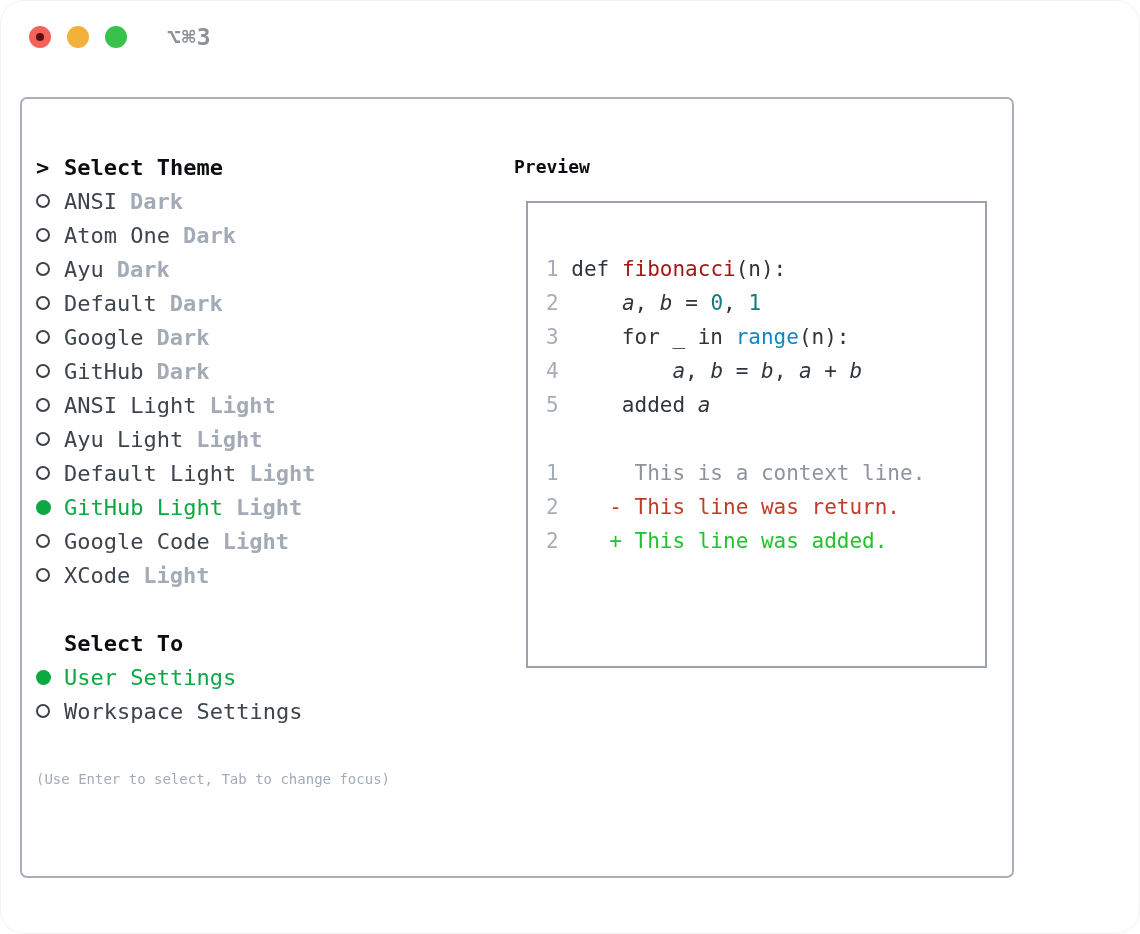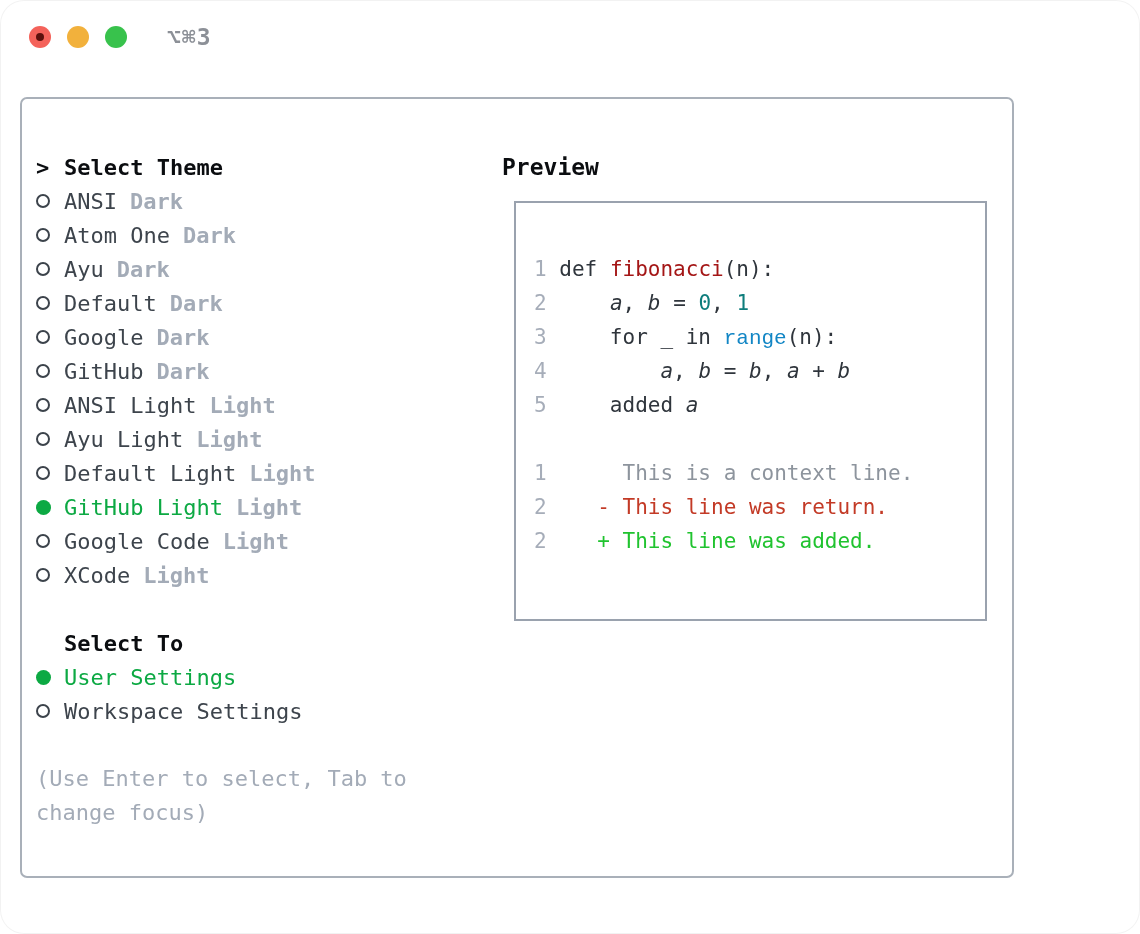--- a/index.html
+++ b/index.html
@@ -64,40 +64,40 @@
   .section-row .label { color: var(--ui-heading); font-weight: 600; }
   .radio {
     width: 14px; height: 14px; border-radius: 50%;
     border: 2px solid #3c434b; background: transparent;
   }
   .radio.selected { border: none; background: var(--ui-green); width: 15px; height: 15px; }
   .row.selected .opt-name { color: var(--ui-green); }
   .badge { color: var(--ui-muted); margin-left: 13px; font-weight: bold; }
   .spacer { height: 34px; }
   .hint {
-    width: 420px; margin-top: 0; font-size: 22px; line-height: 34px;
+    width: 420px; margin-top: 0; font-size: 14px; line-height: 34px;
     color: var(--ui-muted);
   }
 
   
   .preview-heading {
-    height: 34px; line-height: 34px; font-size: 23px; font-weight: 700;
-    color: var(--ui-heading); margin-left: 2px;
+    height: 34px; line-height: 34px; font-size: 18px; font-weight: 700;
+    color: var(--ui-heading); margin-left: 14px;
   }
   .preview-box {
-    margin-top: 17px; margin-left: 14px; height: 420px;
+    margin-top: 17px; margin-left: 26px; height: 467px;
     border: 2px solid var(--box-border); background: #ffffff;
     padding: 49px 0 0 18px; overflow: hidden;
   }
   .code-line { white-space: pre; height: 34px; line-height: 34px; font-size: 21px; }
   .tok-ln  { color: var(--ln); }
   .tok-fg  { color: var(--code-fg); }
   .tok-fn  { color: var(--fn); }
   .tok-num { color: var(--num); }
-  .tok-bi  { color: var(--bi); font-family: Liberation Mono, monospace; }
+  .tok-bi  { color: var(--bi); }
   .tok-var { color: var(--code-fg); font-style: italic; }
   .tok-ctx { color: var(--ctx); }
   .tok-del { color: var(--del); }
   .tok-add { color: var(--add); text-align: center; }
 </style>
 </head>
 <body>
 
 <div class="window">
 

